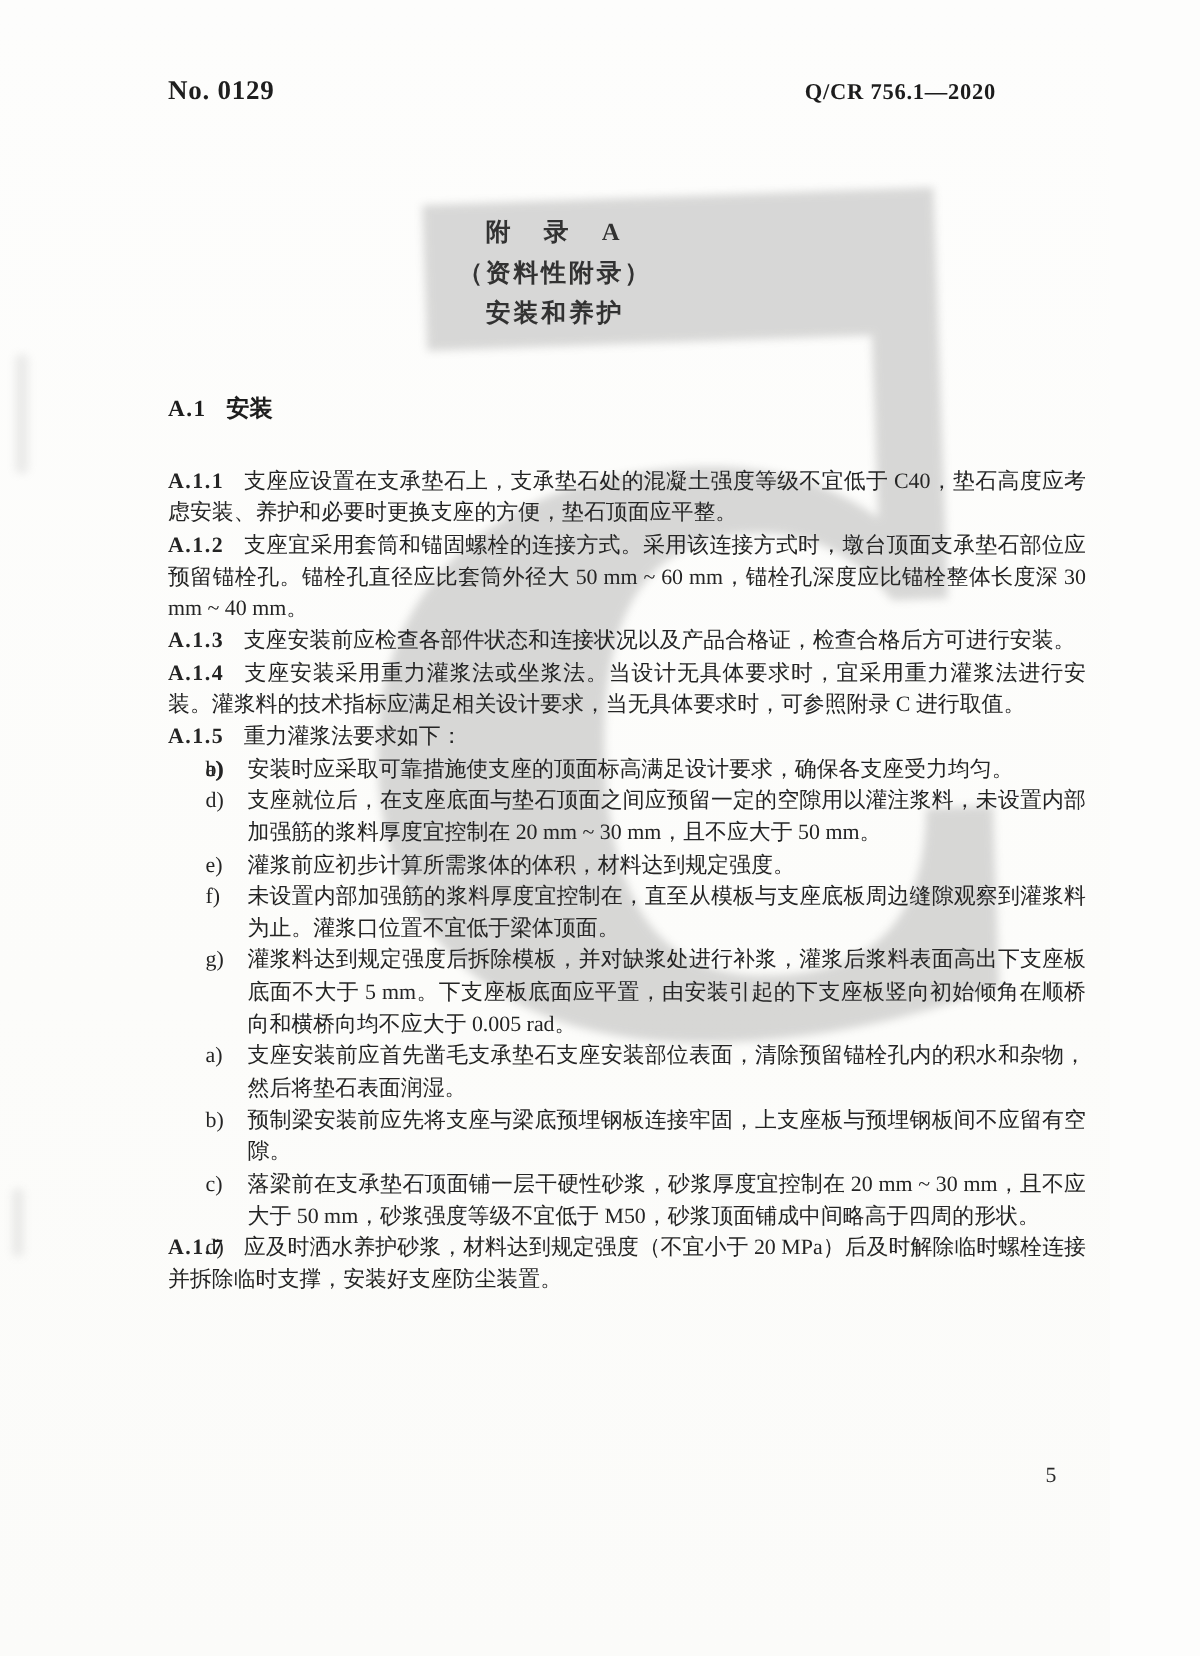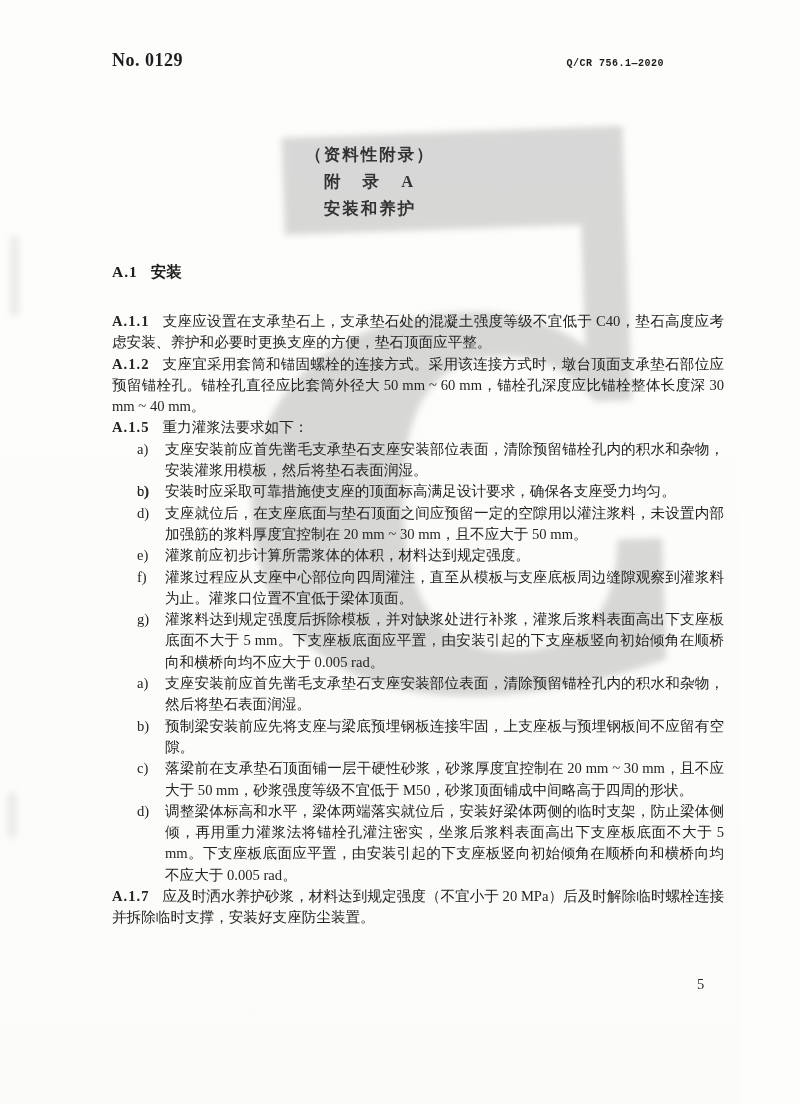--- a/index.html
+++ b/index.html
@@ -50,25 +50,24 @@
     align-items: baseline;
     padding: 50px 76px 0 112px;
   }
   .serial {
     font-size: 18px;
     font-weight: 600;
     letter-spacing: 0.5px;
     color: #1e1e1e;
   }
   .doc-code {
-    font-size: 10px;
+    font-size: 15px;
     font-weight: bold;
     letter-spacing: 0.5px;
     color: #1c1c1c;
-    font-family: Liberation Mono, monospace;
   }
 
   .title-block {
     margin-top: 70px;
     text-align: center;
   }
   .title-line {
     font-size: 16.5px;
     font-weight: bold;
     line-height: 27px;
@@ -130,58 +129,60 @@
   <div class="watermark">5</div>
   <div class="smudge smudge-1"></div>
   <div class="smudge smudge-2"></div>
 
   <div class="header">
     <span class="serial">No. 0129</span>
     <span class="doc-code">Q/CR 756.1—2020</span>
   </div>
 
   <div class="title-block">
+    <div class="title-line title-annex">附 录 A</div>
     <div class="title-line title-sub">（资料性附录）</div>
-    <div class="title-line title-annex">附 录 A</div>
     <div class="title-line title-name">安装和养护</div>
   </div>
 
   <div class="section-heading">
     <span class="sec-num">A.1</span><span>安装</span>
   </div>
 
   <div class="content">
   <p class="clause"><span class="num">A.1.1</span><span class="txt">支座应设置在支承垫石上，支承垫石处的混凝土强度等级不宜低于 C40，垫石高度应考虑安装、养护和必要时更换支座的方便，垫石顶面应平整。</span></p>
 
   <p class="clause"><span class="num">A.1.2</span><span class="txt">支座宜采用套筒和锚固螺栓的连接方式。采用该连接方式时，墩台顶面支承垫石部位应预留锚栓孔。锚栓孔直径应比套筒外径大 50 mm ~ 60 mm，锚栓孔深度应比锚栓整体长度深 30 mm ~ 40 mm。</span></p>
 
+  <p class="clause"><span class="num">A.1.3</span><span class="txt">支座安装前应检查各部件状态和连接状况以及产品合格证，检查合格后方可进行安装。</span></p>
 
+  <p class="clause"><span class="num">A.1.4</span><span class="txt">支座安装采用重力灌浆法或坐浆法。当设计无具体要求时，宜采用重力灌浆法进行安装。灌浆料的技术指标应满足相关设计要求，当无具体要求时，可参照附录 C 进行取值。</span></p>
 
   <p class="clause"><span class="num">A.1.5</span><span class="txt">重力灌浆法要求如下：</span></p>
 
-  <p class="item"><span class="letter">a)</span><span class="txt">支座安装前应首先凿毛支承垫石支座安装部位表面，清除预留锚栓孔内的积水和杂物，安装灌浆用模板，然后将垫石表面润湿。</span></p>
+  <p class="item"><span class="letter">a)</span></p>
 
   <p class="item"><span class="letter">b)</span></p>
 
   <p class="item"><span class="letter">c)</span><span class="txt">安装时应采取可靠措施使支座的顶面标高满足设计要求，确保各支座受力均匀。</span></p>
 
   <p class="item"><span class="letter">d)</span><span class="txt">支座就位后，在支座底面与垫石顶面之间应预留一定的空隙用以灌注浆料，未设置内部加强筋的浆料厚度宜控制在 20 mm ~ 30 mm，且不应大于 50 mm。</span></p>
 
   <p class="item"><span class="letter">e)</span><span class="txt">灌浆前应初步计算所需浆体的体积，材料达到规定强度。</span></p>
 
-  <p class="item"><span class="letter">f)</span><span class="txt">灌浆过程应从支座中心部位向四周灌注，直至从模板与支座底板周边缝隙观察到灌浆料为止。灌浆口位置不宜低于梁体顶面。</span></p>
+  <p class="item"><span class="letter">f)</span><span class="txt">未设置内部加强筋的浆料厚度宜控制在，直至从模板与支座底板周边缝隙观察到灌浆料为止。灌浆口位置不宜低于梁体顶面。</span></p>
 
   <p class="item"><span class="letter">g)</span><span class="txt">灌浆料达到规定强度后拆除模板，并对缺浆处进行补浆，灌浆后浆料表面高出下支座板底面不大于 5 mm。下支座板底面应平置，由安装引起的下支座板竖向初始倾角在顺桥向和横桥向均不应大于 0.005 rad。</span></p>
 
 
   <p class="item"><span class="letter">a)</span><span class="txt">支座安装前应首先凿毛支承垫石支座安装部位表面，清除预留锚栓孔内的积水和杂物，然后将垫石表面润湿。</span></p>
 
   <p class="item"><span class="letter">b)</span><span class="txt">预制梁安装前应先将支座与梁底预埋钢板连接牢固，上支座板与预埋钢板间不应留有空隙。</span></p>
 
   <p class="item"><span class="letter">c)</span><span class="txt">落梁前在支承垫石顶面铺一层干硬性砂浆，砂浆厚度宜控制在 20 mm ~ 30 mm，且不应大于 50 mm，砂浆强度等级不宜低于 M50，砂浆顶面铺成中间略高于四周的形状。</span></p>
 
-  <p class="item"><span class="letter">d)</span><span class="txt">调整梁体标高和水平，梁体两端落实就位后，安装好梁体两侧的临时支架，防止梁体侧倾，再用重力灌浆法将锚栓孔灌注密实，坐浆后浆料表面高出下支座板底面不大于 5 mm。下支座板底面应平置，由安装引起的下支座板竖向初始倾角在顺桥向和横桥向均不应大于 0.005 rad。</span></p>
+  <p class="item"><span class="letter">d)</span></p>
 
   <p class="clause"><span class="num">A.1.7</span><span class="txt">应及时洒水养护砂浆，材料达到规定强度（不宜小于 20 MPa）后及时解除临时螺栓连接并拆除临时支撑，安装好支座防尘装置。</span></p>
 </div>
 
   <div class="page-number">5</div>
 </div>
 
 </body></html>

